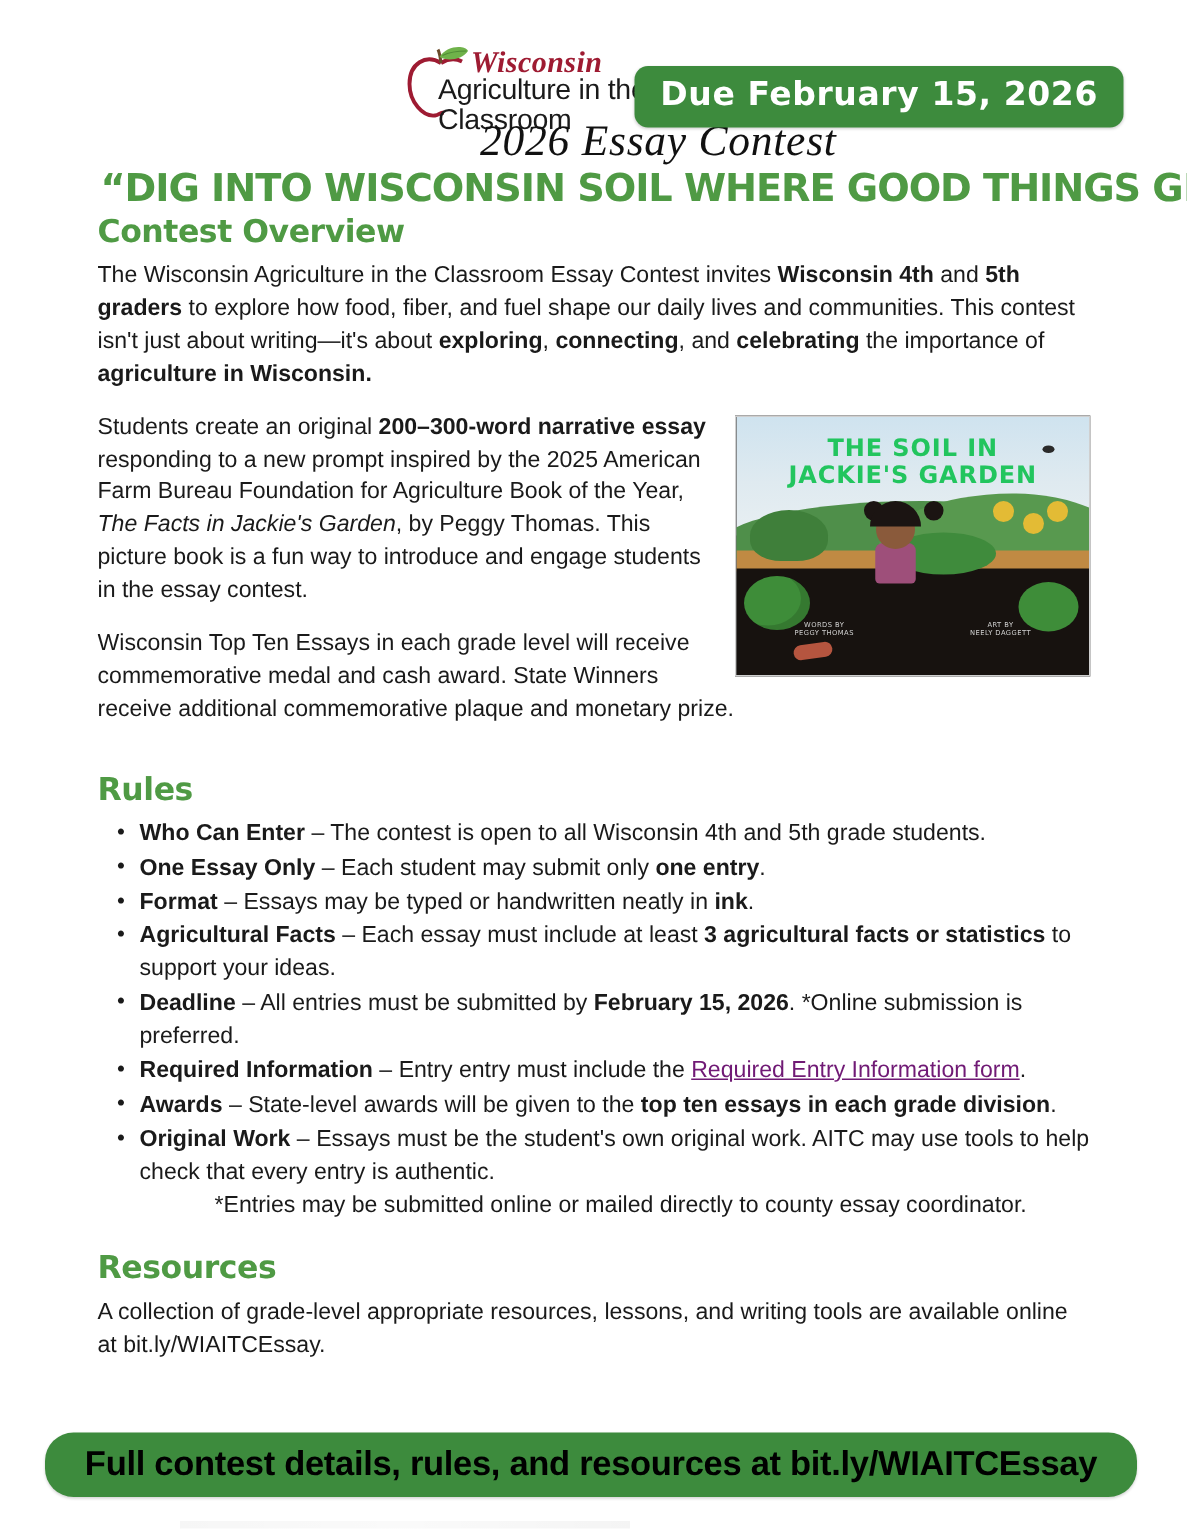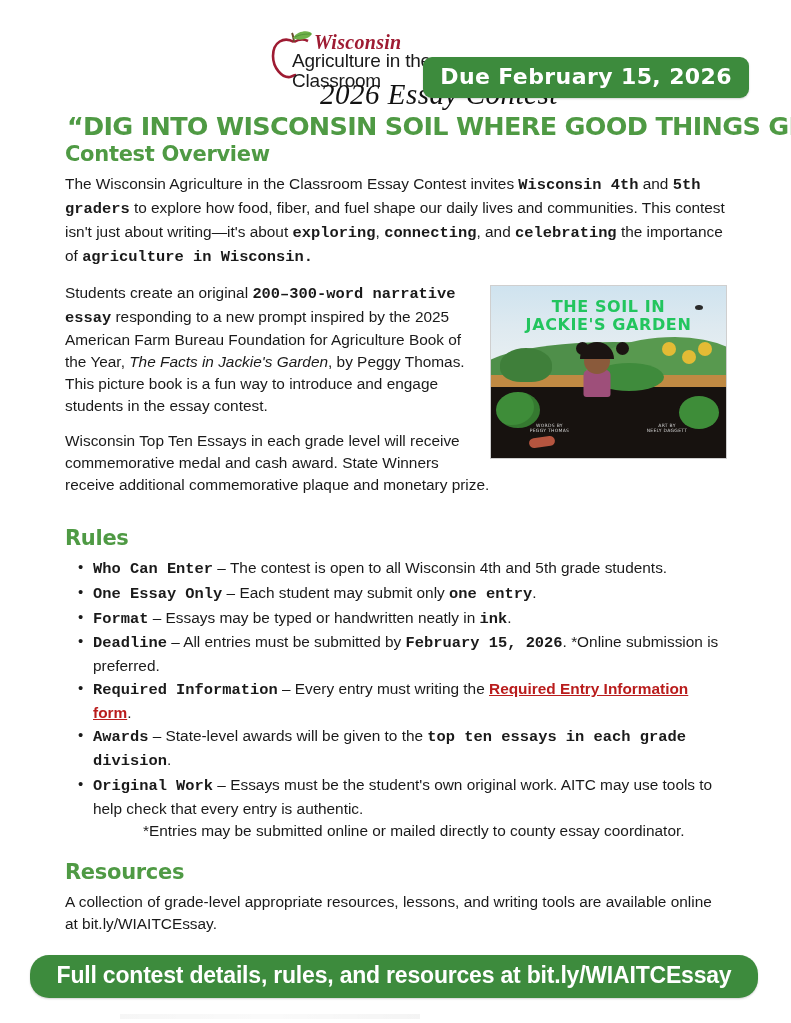--- a/index.html
+++ b/index.html
@@ -77,21 +77,20 @@
     background: #3d8b3d;
     color: #ffffff;
     font-weight: bold;
     font-size: 22px;
     letter-spacing: 0.4px;
     padding: 7px 17px 9px 17px;
     border-radius: 9px;
     white-space: nowrap;
     font-family: "DejaVu Sans", sans-serif;
     box-shadow: 0 1px 2px rgba(0,0,0,0.18);
-    margin-top: 13px;
   }
 
   
   .content {
     position: absolute;
     left: 65px;
     top: 112px;
     width: 662px;
   }
   .main-title {
@@ -248,47 +247,47 @@
     top: -1px;
     font-size: 15px;
     color: #1a1a1a;
   }
   .note-line {
     font-size: 15.4px;
     line-height: 1.42;
     margin: 1px 0 0 78px;
   }
   .link-form {
-    font-weight: bold;
+    font-weight: normal;
     text-decoration: underline;
-    color: #b91c1c;
+    color: #701a75;
   }
 
   
   .footer-banner {
     position: absolute;
     left: 30px;
     top: 955px;
     width: 728px;
     box-sizing: border-box;
     background: #3d8b3d;
-    color: #ffffff;
+    color: #000000;
     font-weight: bold;
     font-size: 23px;
     text-align: center;
     padding: 7px 0 9px 0;
     border-radius: 19px;
     letter-spacing: -0.2px;
     box-shadow: 0 1px 2px rgba(0,0,0,0.18);
   }
   .scan-artifact {
     position:absolute; left:120px; top:1014px; width:300px; height:5px;
     background: linear-gradient(90deg, rgba(0,0,0,0.035), rgba(0,0,0,0.02), rgba(0,0,0,0.045));
   }
-  b, strong { font-weight: bold; font-family: Liberation Mono, monospace; }
+  b, strong { font-weight: bold; }
   i, em { font-style: italic; }
 </style>
 </head>
 <body>
 
 <div class="header">
 
   <div class="logo-block">
     <svg class="logo-apple" viewBox="0 0 52 50">
       <path d="M26 12 C16 6, 5 12, 5 26 C5 38, 14 48, 22 47 C25 46.6, 25 45, 28 45" fill="none" stroke="#9e1b32" stroke-width="2.6"></path>
@@ -364,24 +363,25 @@
   <h2 class="section-heading s-rules">Rules</h2>
 
   <ul class="rules">
     <li><b>Who Can Enter</b><span> – </span><span>The contest is open to all Wisconsin 4th and 5th grade students.</span></li>
 
     <li><b>One Essay Only</b><span> – </span><span>Each student may submit only </span><b>one entry</b><span>.</span></li>
 
 
     <li><b>Format</b><span> – </span><span>Essays may be typed or handwritten neatly in </span><b>ink</b><span>.</span></li>
 
+    <li><b>Agricultural Facts</b><span> – </span><span>Each essay must include at least </span><b>3 agricultural facts or statistics</b><span> to support your ideas.</span></li>
 
     <li><b>Deadline</b><span> – </span><span>All entries must be submitted by </span><b>February 15, 2026</b><span>. *Online submission is preferred.</span></li>
 
-    <li><b>Required Information</b><span> – </span><span>Every entry must writing the </span><span class="link-form">Required Entry Information form</span><span>.</span></li>
+    <li><b>Required Information</b><span> – </span><span>Entry entry must include the </span><span class="link-form">Required Entry Information form</span><span>.</span></li>
 
     <li><b>Awards</b><span> – </span><span>State-level awards will be given to the </span><b>top ten essays in each grade division</b><span>.</span></li>
 
     <li><b>Original Work</b><span> – </span><span>Essays must be the student's own original work. AITC may use tools to help check that every entry is authentic.</span></li>
   </ul>
 
   <div class="note-line">*Entries may be submitted online or mailed directly to county essay coordinator.</div>
 
   <h2 class="section-heading s-resources">Resources</h2>
 

